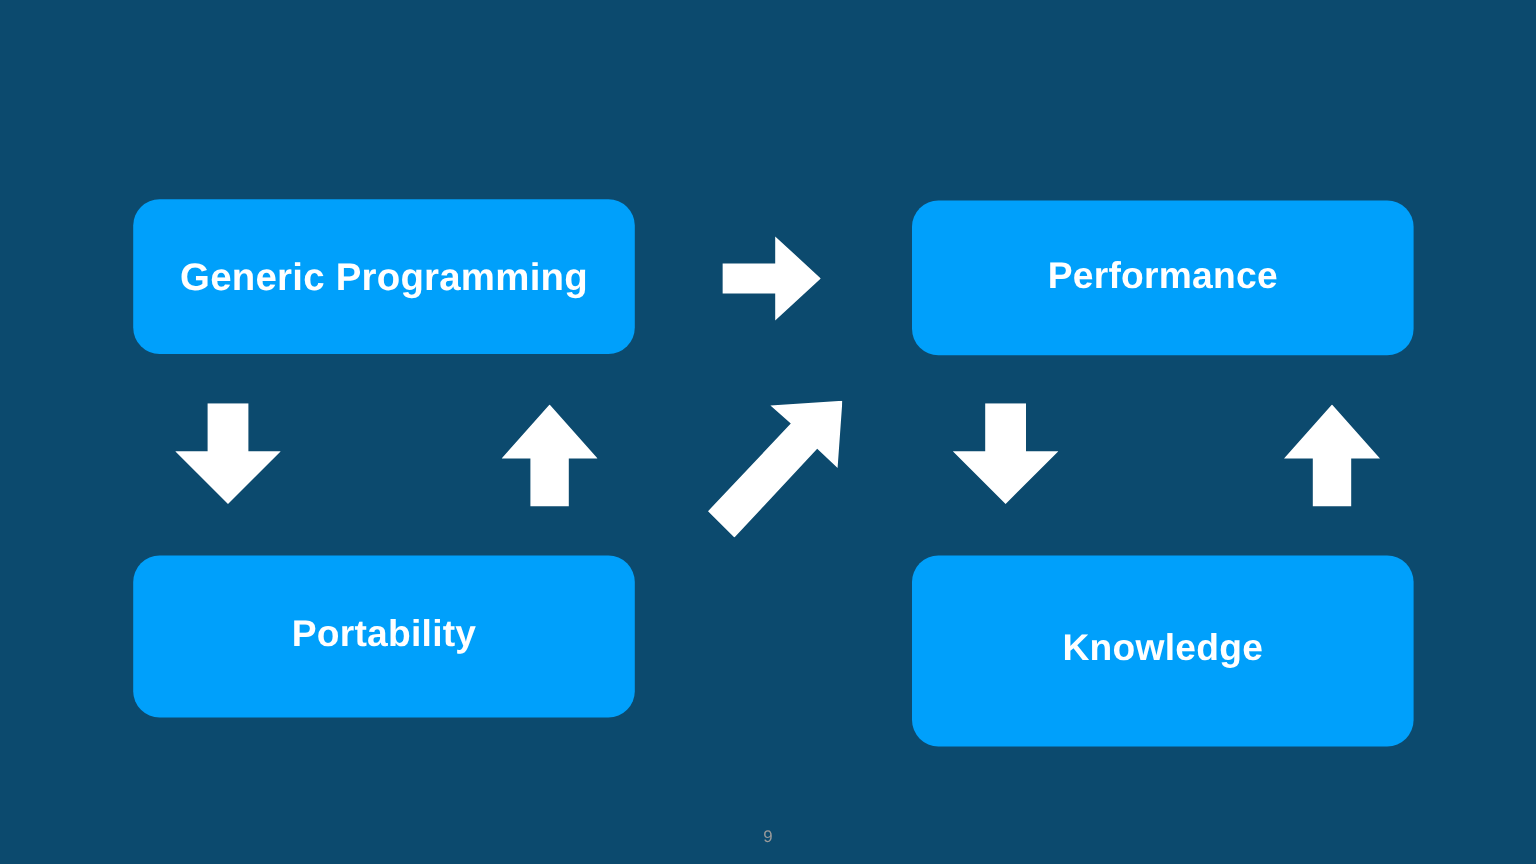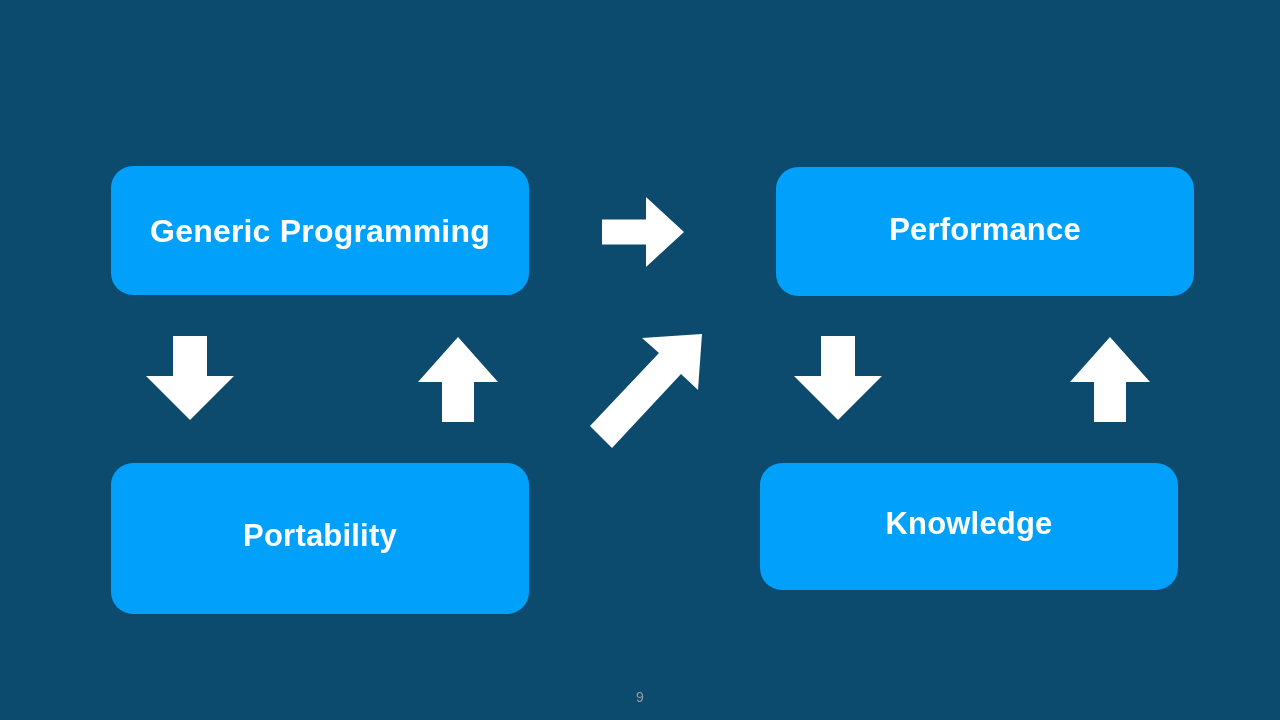--- a/index.html
+++ b/index.html
@@ -43,31 +43,31 @@
     white-space: nowrap;
     user-select: none;
   }
 
   #box-generic-programming {
     left: 111px;  top: 166px;  width: 418px; height: 129px;
   }
   #box-generic-programming .node-label { font-size: 32px; }
 
   #box-performance {
-    left: 776px;  top: 167px;  width: 418px; height: 129px;
+    left: 760px;  top: 167px;  width: 418px; height: 129px;
   }
   #box-performance .node-label { font-size: 31px; transform: translateY(-2px); }
 
   #box-portability {
-    left: 111px;  top: 463px;  width: 418px; height: 151px;
+    left: 111px;  top: 463px;  width: 418px; height: 135px;
   }
   #box-portability .node-label { font-size: 31px; transform: translateY(-3px); }
 
   #box-knowledge {
-    left: 760px;  top: 463px;  width: 418px; height: 127px;
+    left: 760px;  top: 463px;  width: 418px; height: 159px;
   }
   #box-knowledge .node-label { font-size: 31px; transform: translateY(-3px); }
 
   
   .arrow {
     position: absolute;
     display: block;
   }
   .arrow svg { display: block; }
   .arrow-shape { fill: #FFFFFF; }

